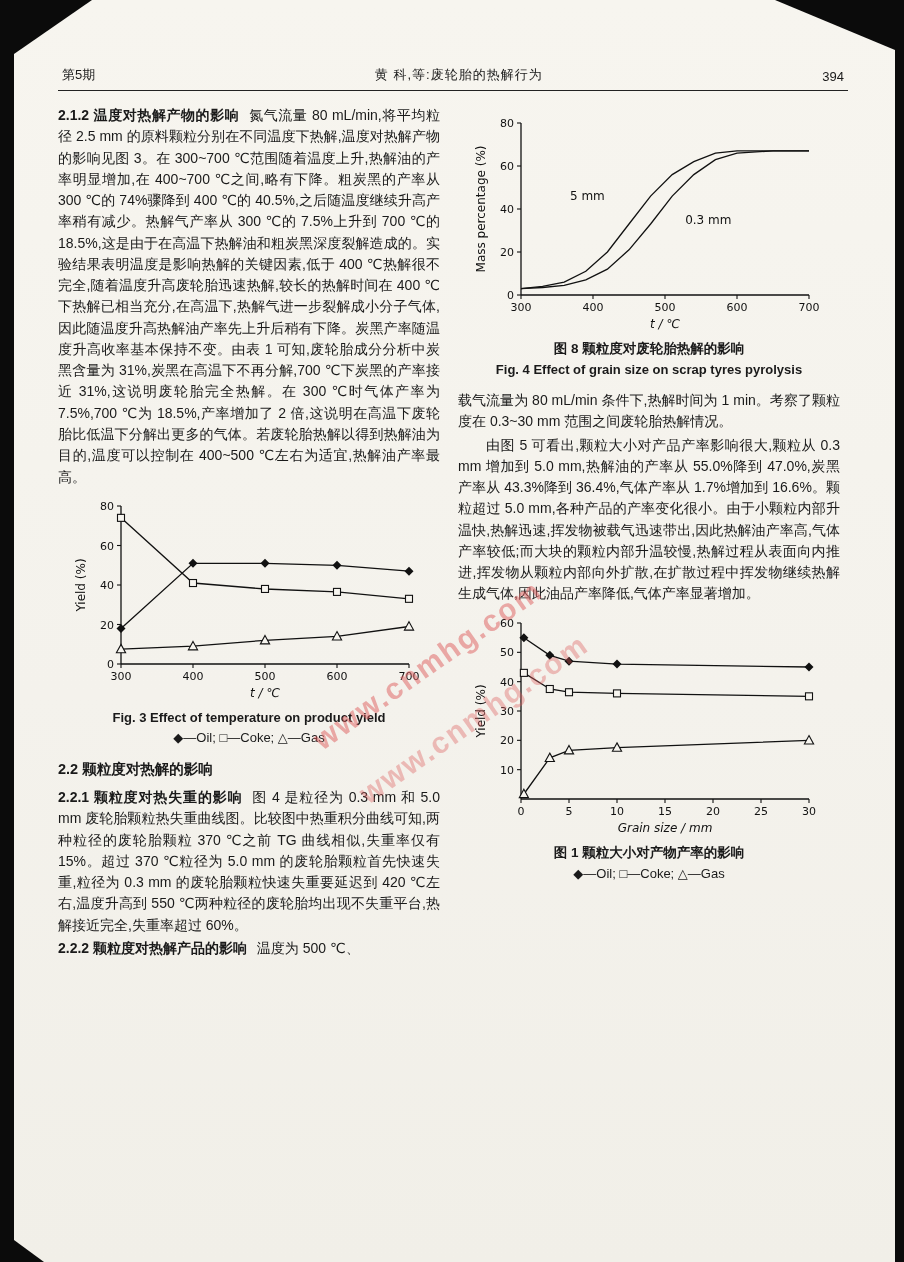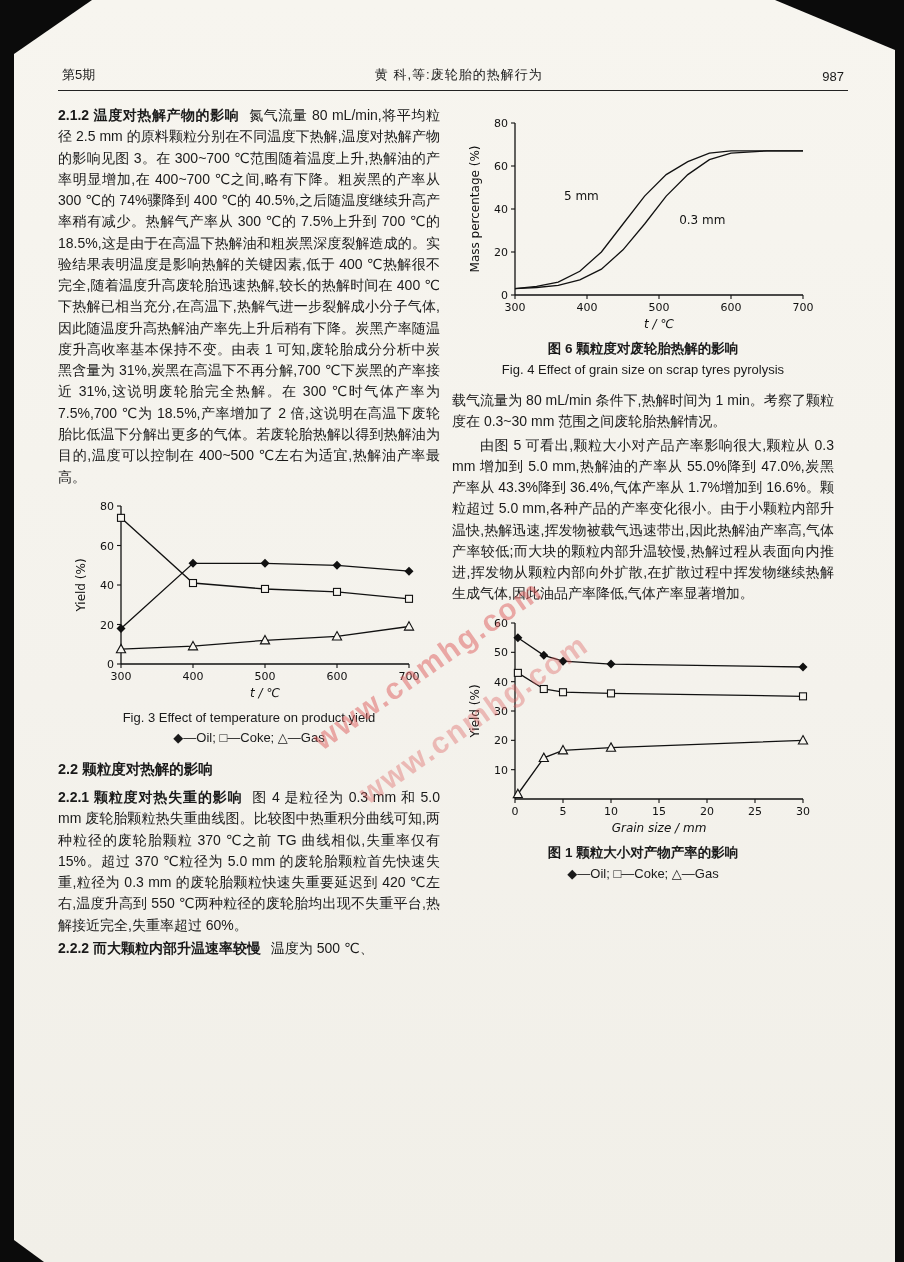--- a/index.html
+++ b/index.html
@@ -38,38 +38,38 @@
     padding-top:66px;box-sizing:border-box;
   }
   .header{
     display:flex;justify-content:space-between;align-items:flex-end;
     font-size:13px;
     border-bottom:1.5px solid #222;
     padding:0 4px 6px 4px;margin-bottom:14px;
   }
   .header .mid{letter-spacing:1px;}
 
-  .columns{display:flex;gap:12px;}
+  .columns{display:flex;gap:18px;}
   .col{width:382px;}
 
   .para{
     font-size:14px;line-height:1.52;text-align:justify;
     margin:0 0 2px 0;
   }
   .para.indent{text-indent:2em;}
   .para b.lead{margin-right:.7em;}
   h3.sec{
     font-size:14.5px;font-weight:bold;margin:12px 0 8px 0;
   }
 
   figure{margin:6px 0 2px 0;text-align:center;}
   svg text{font-family:"DejaVu Sans",sans-serif;fill:#111;}
   .caption{text-align:center;margin:2px 0 10px 0;line-height:1.55;}
   .cap-zh{font-size:13.5px;font-weight:bold;}
-  .cap-en{font-size:13px;}
+  .cap-en{font-size:13px;font-weight:bold;}
   .cap-legend{font-size:13px;}
 </style>
 </head>
 <body>
 
 <div class="page">
 
   <div class="scan-bar left"></div>
   <div class="scan-bar right"></div>
   <div class="corner tl"></div>
@@ -77,21 +77,21 @@
   <div class="corner bl"></div>
 
   <div class="watermark w1">www.cnmhg.com</div>
   <div class="watermark w2">www.cnmhg.com</div>
 
   <div class="content">
 
     <div class="header">
       <span>第5期</span>
       <span class="mid">黄  科,等:废轮胎的热解行为</span>
-      <span>987</span>
+      <span>394</span>
     </div>
 
     <div class="columns">
 
       <div class="col">
         <p class="para">
           <b class="lead">2.1.2  温度对热解产物的影响</b><span>氮气流量 80 mL/min,将平均粒径 2.5 mm 的原料颗粒分别在不同温度下热解,温度对热解产物的影响见图 3。在 300~700 ℃范围随着温度上升,热解油的产率明显增加,在 400~700 ℃之间,略有下降。粗炭黑的产率从 300 ℃的 74%骤降到 400 ℃的 40.5%,之后随温度继续升高产率稍有减少。热解气产率从 300 ℃的 7.5%上升到 700 ℃的 18.5%,这是由于在高温下热解油和粗炭黑深度裂解造成的。实验结果表明温度是影响热解的关键因素,低于 400 ℃热解很不完全,随着温度升高废轮胎迅速热解,较长的热解时间在 400 ℃下热解已相当充分,在高温下,热解气进一步裂解成小分子气体,因此随温度升高热解油产率先上升后稍有下降。炭黑产率随温度升高收率基本保持不变。由表 1 可知,废轮胎成分分析中炭黑含量为 31%,炭黑在高温下不再分解,700 ℃下炭黑的产率接近 31%,这说明废轮胎完全热解。在 300 ℃时气体产率为 7.5%,700 ℃为 18.5%,产率增加了 2 倍,这说明在高温下废轮胎比低温下分解出更多的气体。若废轮胎热解以得到热解油为目的,温度可以控制在 400~500 ℃左右为适宜,热解油产率最高。</span>
         </p>
 
         <figure>
@@ -145,21 +145,21 @@
           <div class="cap-legend">◆—Oil; □—Coke; △—Gas</div>
         </div>
 
         <h3 class="sec">2.2  颗粒度对热解的影响</h3>
 
         <p class="para">
           <b class="lead">2.2.1  颗粒度对热失重的影响</b><span>图 4 是粒径为 0.3 mm 和 5.0 mm 废轮胎颗粒热失重曲线图。比较图中热重积分曲线可知,两种粒径的废轮胎颗粒 370 ℃之前 TG 曲线相似,失重率仅有 15%。超过 370 ℃粒径为 5.0 mm 的废轮胎颗粒首先快速失重,粒径为 0.3 mm 的废轮胎颗粒快速失重要延迟到 420 ℃左右,温度升高到 550 ℃两种粒径的废轮胎均出现不失重平台,热解接近完全,失重率超过 60%。</span>
         </p>
 
         <p class="para">
-          <b class="lead">2.2.2  而大颗粒内部升温速率较慢</b><span>温度为 500 ℃、</span>
+          <b class="lead">2.2.2  颗粒度对热解产品的影响</b><span>温度为 500 ℃、</span>
         </p>
       </div>
 
       <div class="col">
         <figure>
           <svg width="352" height="222" viewBox="0 0 352 222">
               <line x1="48" y1="12" x2="48" y2="184" stroke="#111" stroke-width="1.3"></line>
               <line x1="48" y1="184" x2="336" y2="184" stroke="#111" stroke-width="1.3"></line>
               <line x1="48" y1="184" x2="48" y2="188" stroke="#111" stroke-width="1.1"></line>
               <text x="48" y="200" text-anchor="middle" font-size="11">300</text>
@@ -183,21 +183,21 @@
               <text x="41" y="16" text-anchor="end" font-size="11">80</text>
               <text x="192" y="217" text-anchor="middle" font-size="12" font-style="italic">t / ℃</text>
               <text x="12" y="98" text-anchor="middle" font-size="12" transform="rotate(-90 12 98)">Mass percentage (%)</text>
               <path d="M48.0 177.6L69.6 175.4L91.2 171.1L112.8 160.3L134.4 141.0L156.0 113.0L177.6 85.1L199.2 63.6L220.8 50.7L242.4 42.1L264.0 39.9L300.0 39.9L336.0 39.9" fill="none" stroke="#111" stroke-width="1.3"></path>
               <path d="M48.0 177.6L69.6 176.5L91.2 174.3L112.8 168.9L134.4 158.2L156.0 138.8L177.6 113.0L199.2 85.1L220.8 63.6L242.4 48.6L264.0 42.1L300.0 39.9L336.0 39.9" fill="none" stroke="#111" stroke-width="1.3"></path>
               <text x="96.96000000000001" y="89.39999999999999" font-size="12">5 mm</text>
               <text x="212.16" y="113.05" font-size="12">0.3 mm</text>
             </svg>
         </figure>
         <div class="caption">
-          <div class="cap-zh">图 6  颗粒度对废轮胎热解的影响</div>
+          <div class="cap-zh">图 8  颗粒度对废轮胎热解的影响</div>
           <div class="cap-en">Fig. 4  Effect of grain size on scrap tyres pyrolysis</div>
         </div>
 
         <p class="para">载气流量为 80 mL/min 条件下,热解时间为 1 min。考察了颗粒度在 0.3~30 mm 范围之间废轮胎热解情况。</p>
 
         <p class="para indent">由图 5 可看出,颗粒大小对产品产率影响很大,颗粒从 0.3 mm 增加到 5.0 mm,热解油的产率从 55.0%降到 47.0%,炭黑产率从 43.3%降到 36.4%,气体产率从 1.7%增加到 16.6%。颗粒超过 5.0 mm,各种产品的产率变化很小。由于小颗粒内部升温快,热解迅速,挥发物被载气迅速带出,因此热解油产率高,气体产率较低;而大块的颗粒内部升温较慢,热解过程从表面向内推进,挥发物从颗粒内部向外扩散,在扩散过程中挥发物继续热解生成气体,因此油品产率降低,气体产率显著增加。</p>
 
         <figure>
           <svg width="352" height="226" viewBox="0 0 352 226">
               <line x1="48" y1="12" x2="48" y2="188" stroke="#111" stroke-width="1.3"></line>

